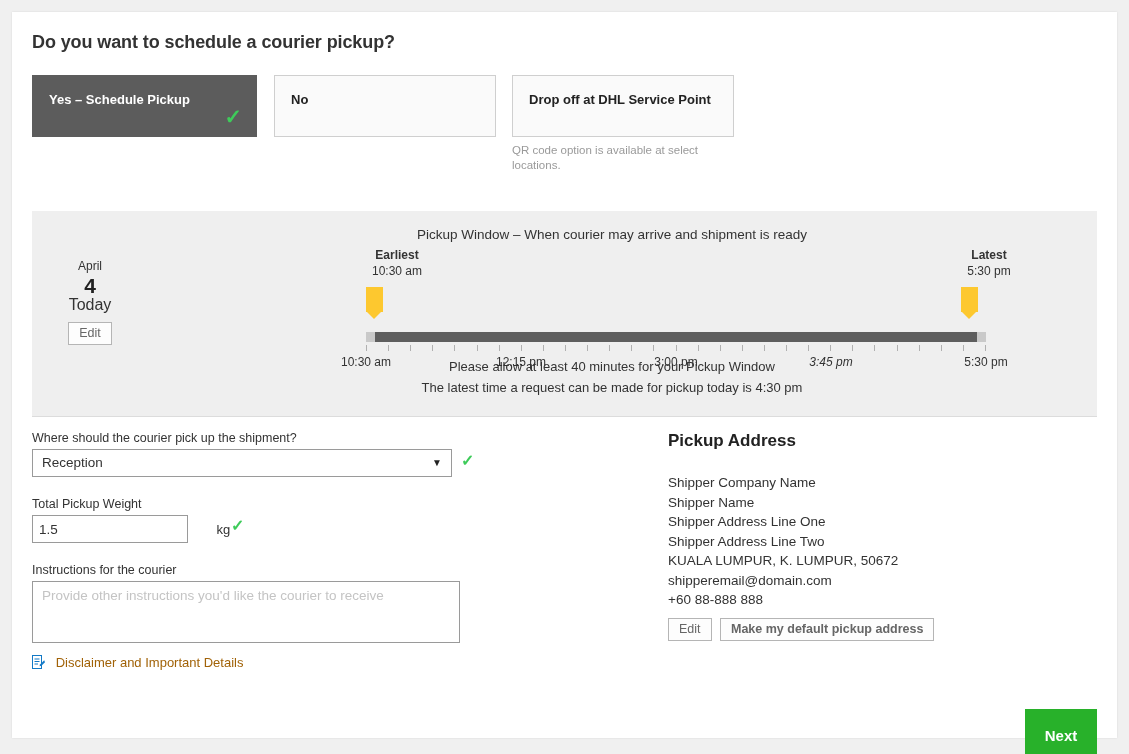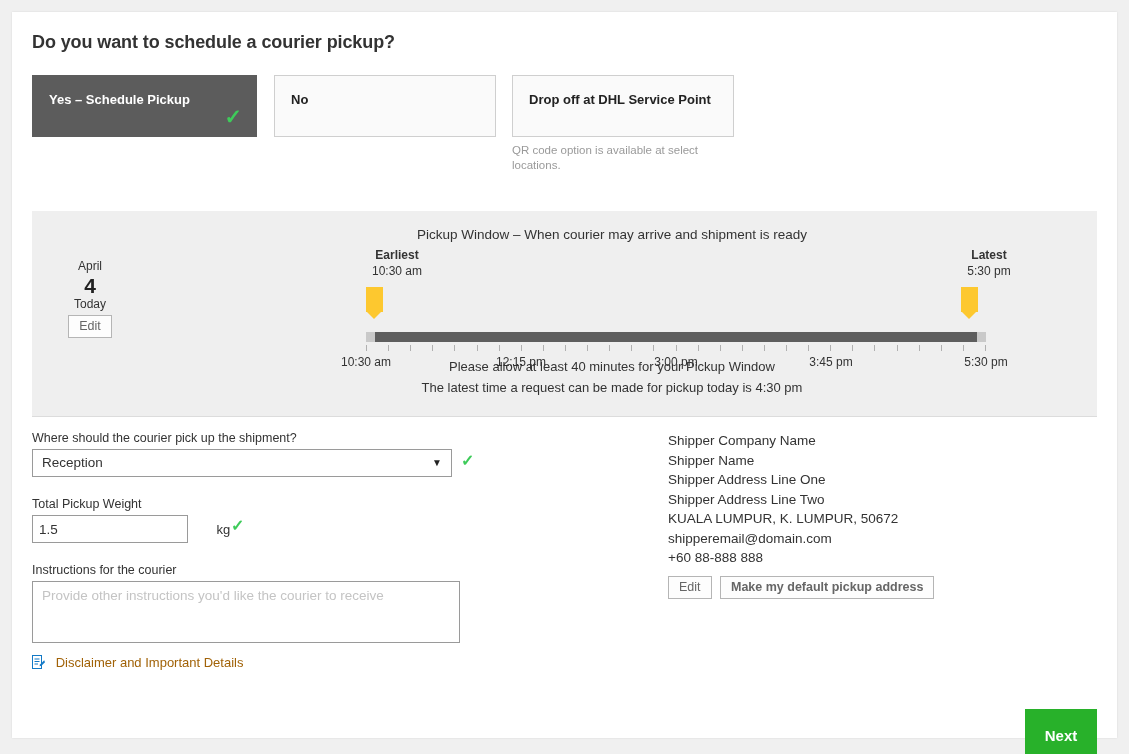--- a/index.html
+++ b/index.html
@@ -69,21 +69,21 @@
     line-height: 15px; text-align: center;
     font-family: "Liberation Serif", serif;
     cursor: pointer;
   }
   .date-block {
     position: absolute; left: 20px; top: 48px; width: 76px;
     text-align: center;
   }
   .date-month { font-size: 12px; color: #333333; line-height: 15px; }
   .date-day { font-size: 21px; font-weight: bold; color: #222222; line-height: 23px; }
-  .date-today { font-size: 12px; color: #333333; line-height: 15px; margin-bottom: 3px; }
+  .date-today { font-size: 16px; color: #333333; line-height: 15px; margin-bottom: 10px; }
   .btn-small {
     display: inline-block; padding: 3px 10px 4px 10px;
     font-size: 12.5px; color: #666666;
     background: #fdfdfd; border: 1px solid #b5b5b5;
     cursor: pointer;
   }
   .window-head {
     position: absolute; left: 0; top: 16px; width: 100%;
     text-align: center; font-size: 13.5px; color: #333333;
   }
@@ -266,21 +266,21 @@
             <i style="left: 530.571px;"></i>
             <i style="left: 552.679px;"></i>
             <i style="left: 574.786px;"></i>
             <i style="left: 596.893px;"></i>
             <i style="left: 619px;"></i>
           </div>
         <div class="tick-labels" id="slider-tick-labels">
             <span style="left: 0px;">10:30 am</span>
             <span style="left: 155px;">12:15 pm</span>
             <span style="left: 310px;">3:00 pm</span>
-            <span style="left: 465px;">3:45 pm</span>
+            <span style="left: 465px; font-style: italic;">3:45 pm</span>
             <span style="left: 620px;">5:30 pm</span>
           </div>
       </div>
 
       <div class="window-notes">
         <div>Please allow at least 40 minutes for your Pickup Window</div>
         <div>The latest time a request can be made for pickup today is 4:30 pm</div>
       </div>
     </div>
 
@@ -314,20 +314,21 @@
             <line x1="2.5" y1="4" x2="7.5" y2="4" stroke="#1279c6"></line>
             <line x1="2.5" y1="6.5" x2="7.5" y2="6.5" stroke="#1279c6"></line>
             <line x1="2.5" y1="9" x2="6" y2="9" stroke="#1279c6"></line>
             <path d="M12.2 5.2 L8 9.4 L7.6 11.2 L9.4 10.8 L13 7.2 Z" fill="#1279c6"></path>
           </svg>
         </span>
         <a>Disclaimer and Important Details</a>
       </div>
 
       <div class="address">
+        <h2>Pickup Address</h2>
         <div class="line">Shipper Company Name</div>
         <div class="line">Shipper Name</div>
         <div class="line">Shipper Address Line One</div>
         <div class="line">Shipper Address Line Two</div>
         <div class="line">KUALA LUMPUR, K. LUMPUR, 50672</div>
         <div class="line">shipperemail@domain.com</div>
         <div class="line">+60 88-888 888</div>
         <div class="addr-btns">
           <span class="btn-small">Edit</span>
           <span class="btn-small bold">Make my default pickup address</span>

